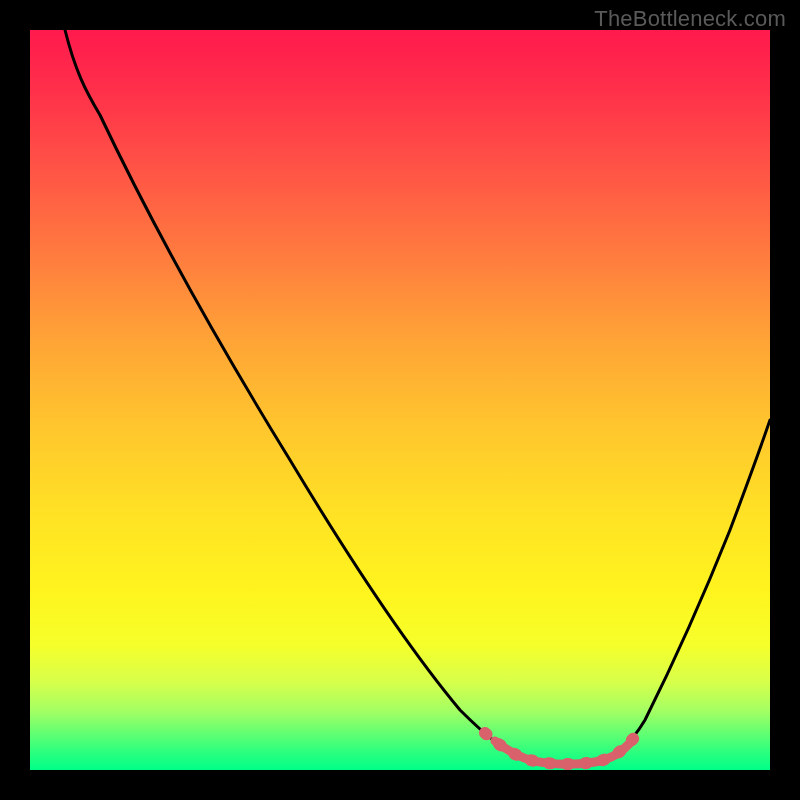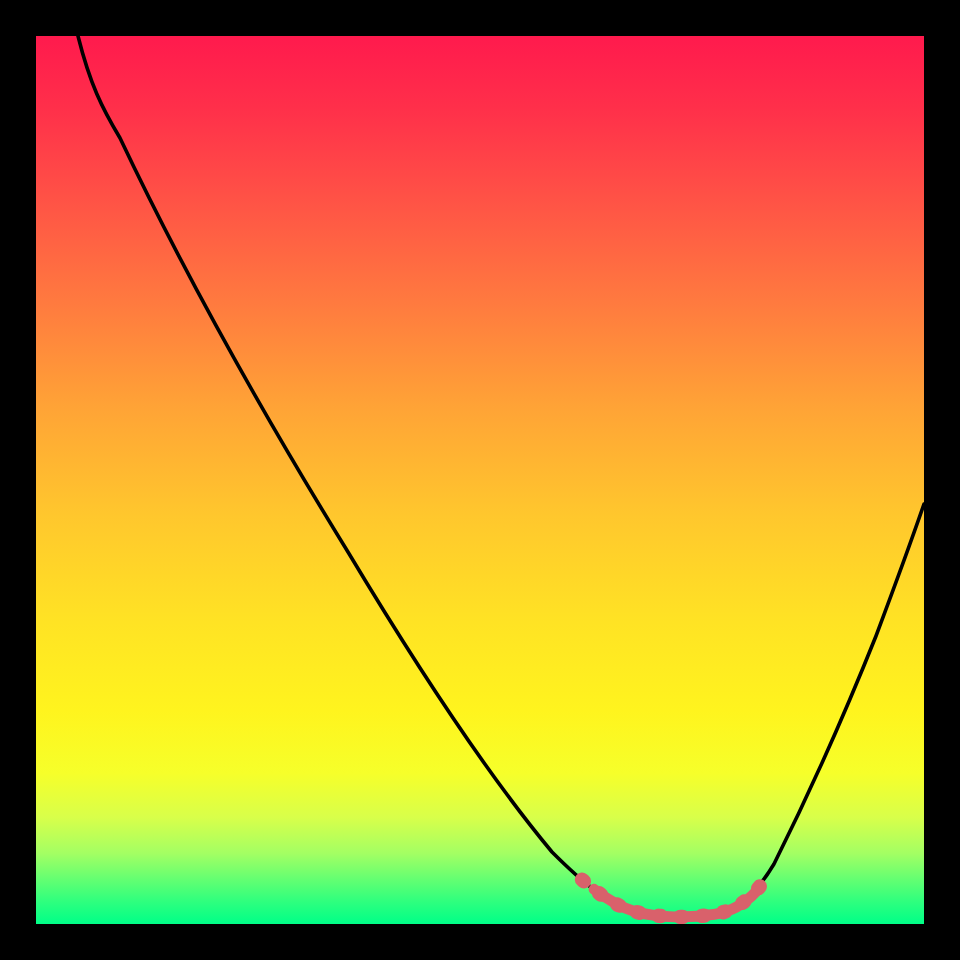--- a/index.html
+++ b/index.html
@@ -55,20 +55,21 @@
     position: absolute;
     top: 0;
     left: 0;
   }
 </style>
 </head>
 <body>
 
 <div class="frame">
 
+  <div class="watermark">TheBottleneck.com</div>
 
   <div class="plot-area">
     <svg class="curve" width="740" height="740" viewBox="0 0 740 740">
       <path d="M 35 0
                C 45 40, 55 60, 70 85
                C 115 180, 180 300, 260 430
                C 320 530, 380 620, 430 680
                C 455 705, 475 722, 500 730
                C 520 735, 545 735, 565 732
                C 585 728, 600 715, 615 690

